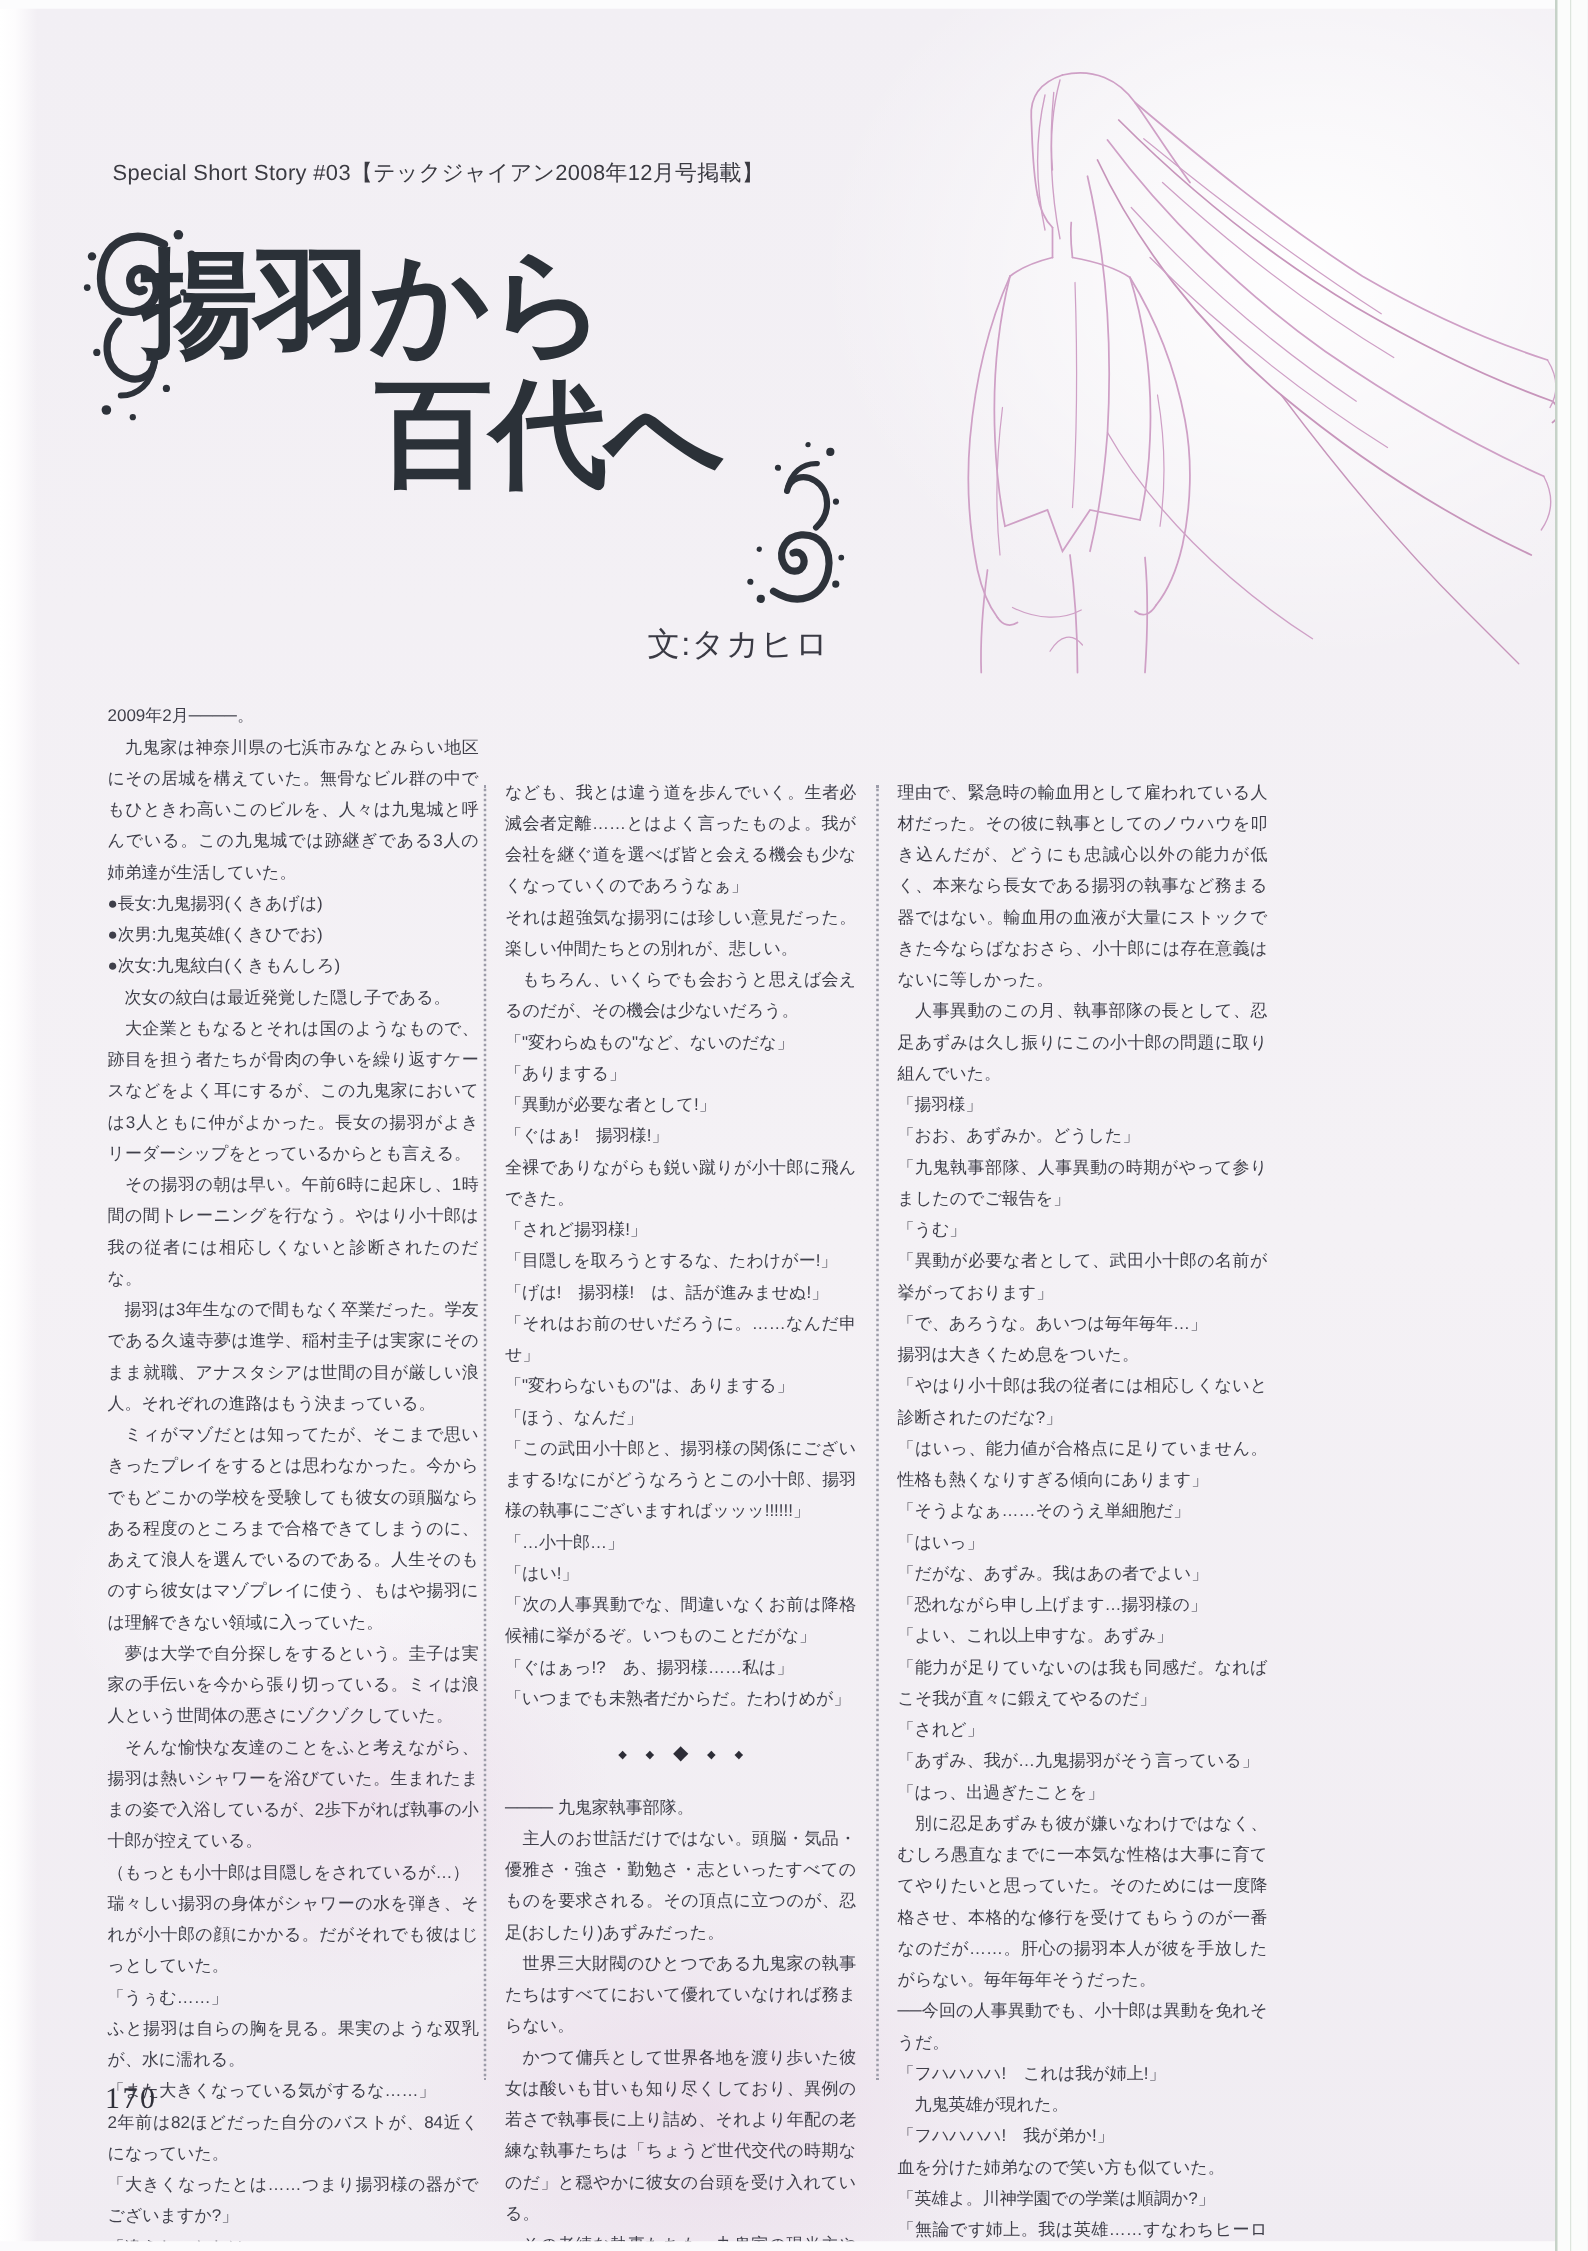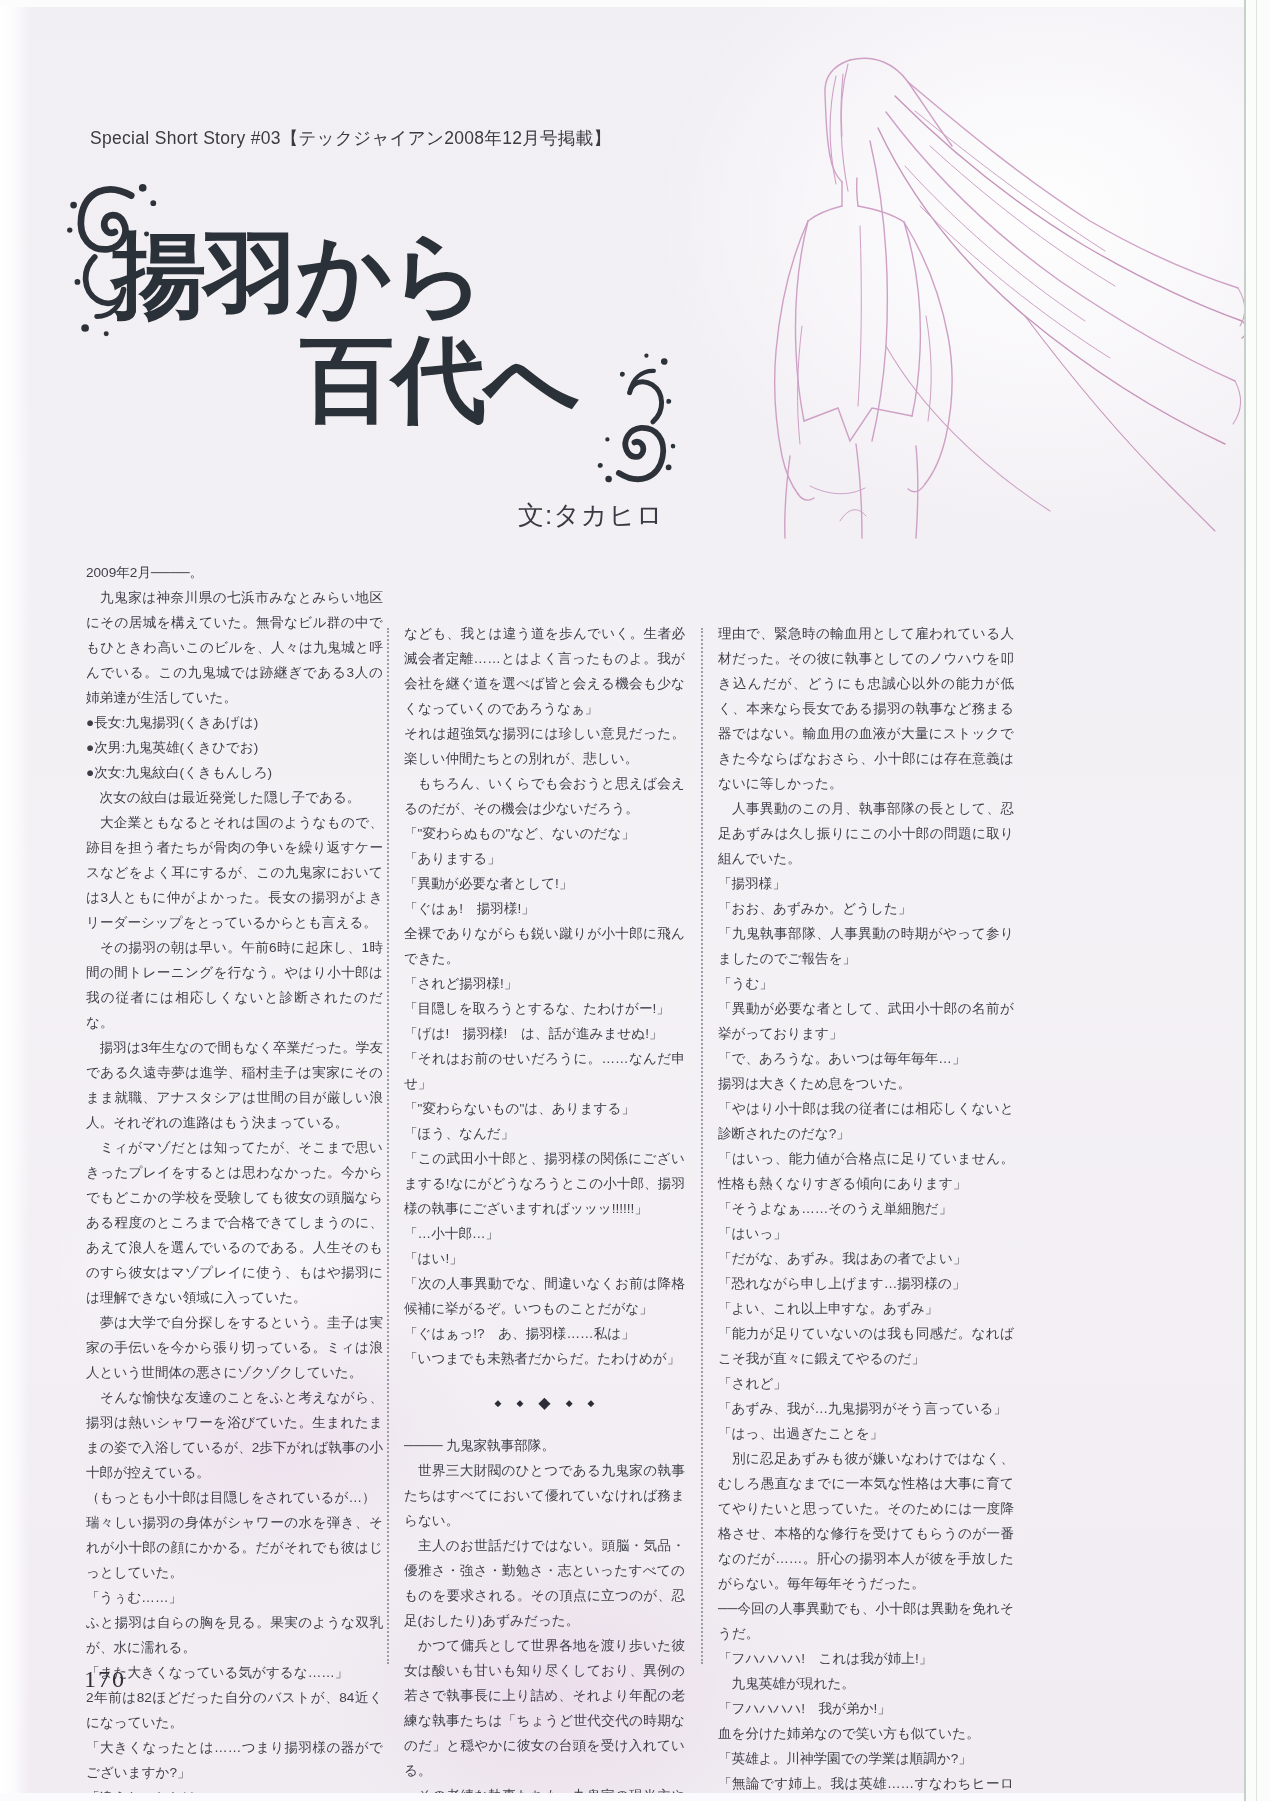--- a/index.html
+++ b/index.html
@@ -24,21 +24,21 @@
   .edge-right{position:absolute;top:0;bottom:0;left:1244px;width:26px;background:#fbfcfb;
     border-left:2px solid #c6d2c8;}
   .edge-right::after{content:"";position:absolute;top:0;bottom:0;left:10px;width:1px;background:#dde5dd;}
 
   .header-caption{
     position:absolute;left:90px;top:126px;width:700px;
     font-size:17.5px;letter-spacing:0.3px;color:#3a3a41;font-weight:400;
   }
   .title-block{position:absolute;left:112px;top:186px;color:#2b3138;
     font-family:"Liberation Serif","DejaVu Serif",serif;font-weight:600;}
-  .title-l1{font-size:94px;line-height:1.22;letter-spacing:-2px;white-space:nowrap;margin-top:32px;}
+  .title-l1{font-size:94px;line-height:1.22;letter-spacing:-2px;white-space:nowrap;}
   .title-l2{font-size:94px;line-height:1.0;margin-left:188px;margin-top:0;letter-spacing:-2px;white-space:nowrap;}
   .flourish{position:absolute;color:#2d323a;}
   .flourish svg{display:block;}
   .flourish-top{left:64px;top:172px;width:96px;height:168px;}
   .flourish-bottom{left:590px;top:352px;width:96px;height:140px;transform:rotate(183deg);}
   .author-credit{
     position:absolute;left:518px;top:498px;
     font-size:26px;color:#3a3a44;letter-spacing:1px;
   }
   .illustration{position:absolute;left:690px;top:16px;width:560px;height:524px;}
@@ -207,22 +207,22 @@
       <p>「ぐはぁっ!?　あ、揚羽様……私は」</p>
       <p>「いつまでも未熟者だからだ。たわけめが」</p>
       <div class="diamond-sep">
         <span>◆</span>
         <span>◆</span>
         <span>◆</span>
         <span>◆</span>
         <span>◆</span>
       </div>
       <p>──── 九鬼家執事部隊。</p>
+      <p>　主人のお世話だけではない。頭脳・気品・優雅さ・強さ・勤勉さ・志といったすべてのものを要求される。その頂点に立つのが、忍足(おしたり)あずみだった。</p>
       <p>　世界三大財閥のひとつである九鬼家の執事たちはすべてにおいて優れていなければ務まらない。</p>
-      <p>　主人のお世話だけではない。頭脳・気品・優雅さ・強さ・勤勉さ・志といったすべてのものを要求される。その頂点に立つのが、忍足(おしたり)あずみだった。</p>
       <p>　かつて傭兵として世界各地を渡り歩いた彼女は酸いも甘いも知り尽くしており、異例の若さで執事長に上り詰め、それより年配の老練な執事たちは「ちょうど世代交代の時期なのだ」と穏やかに彼女の台頭を受け入れている。</p>
       <p>　その老練な執事たちも、九鬼家の現当主や大御所に仕える人材なのだから、すさまじい鍛錬を積んだ人間ではあるのだが。国籍も様々で、中でも老執事たちはイギリス人やエジプト人など、世界規模で見ても優秀な人材なのだ。</p>
     </div>
   <div class="col col-3" id="column-3">
       <p>理由で、緊急時の輸血用として雇われている人材だった。その彼に執事としてのノウハウを叩き込んだが、どうにも忠誠心以外の能力が低く、本来なら長女である揚羽の執事など務まる器ではない。輸血用の血液が大量にストックできた今ならばなおさら、小十郎には存在意義はないに等しかった。</p>
       <p>　人事異動のこの月、執事部隊の長として、忍足あずみは久し振りにこの小十郎の問題に取り組んでいた。</p>
       <p>「揚羽様」</p>
       <p>「おお、あずみか。どうした」</p>
       <p>「九鬼執事部隊、人事異動の時期がやって参りましたのでご報告を」</p>
       <p>「うむ」</p>

